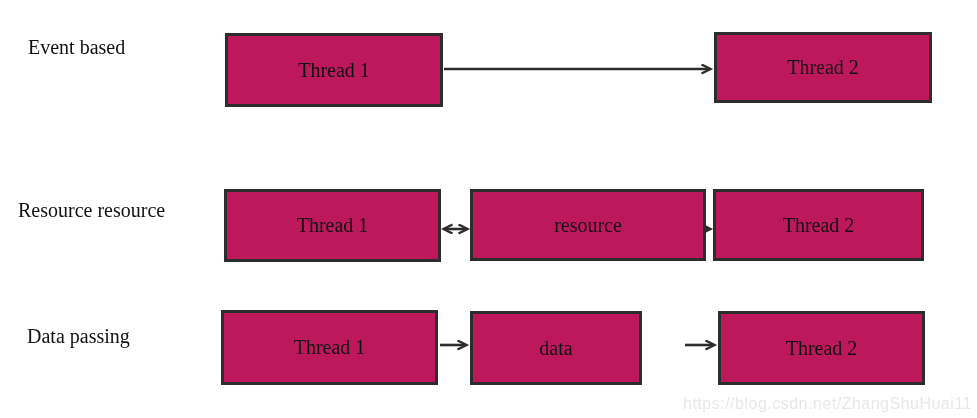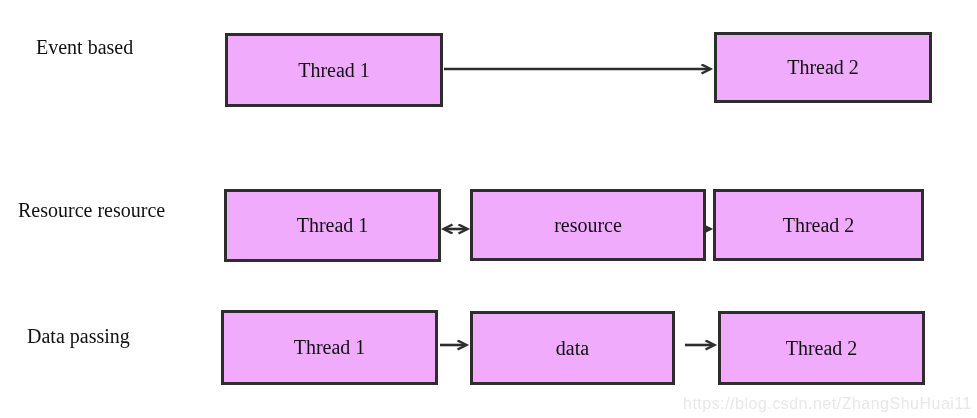--- a/index.html
+++ b/index.html
@@ -17,49 +17,49 @@
   }
   .row-label {
     position: absolute;
     font-size: 20px;
     color: #111111;
     white-space: nowrap;
   }
   .node-box {
     position: absolute;
     border: 3px solid #2d2d2d;
-    background: #f0abfc;
+    background: #be185d;
     box-sizing: border-box;
     display: flex;
     align-items: center;
     justify-content: center;
     font-size: 20px;
     color: #111111;
   }
   .arrows-layer {
     position: absolute;
     left: 0;
     top: 0;
     width: 977px;
     height: 418px;
     pointer-events: none;
   }
   
-  .label-event      { left: 36px;  top: 36px; }
+  .label-event      { left: 28px;  top: 36px; }
   .box-r1-thread1   { left: 225px; top: 33px;  width: 218px; height: 74px; }
   .box-r1-thread2   { left: 714px; top: 32px;  width: 218px; height: 71px; }
   
   .label-resource   { left: 18px;  top: 199px; }
   .box-r2-thread1   { left: 224px; top: 189px; width: 217px; height: 73px; }
   .box-r2-resource  { left: 470px; top: 189px; width: 236px; height: 72px; }
   .box-r2-thread2   { left: 713px; top: 189px; width: 211px; height: 72px; }
   
   .label-data       { left: 27px;  top: 325px; }
   .box-r3-thread1   { left: 221px; top: 310px; width: 217px; height: 75px; }
-  .box-r3-data      { left: 470px; top: 311px; width: 205px; height: 74px; }
+  .box-r3-data      { left: 470px; top: 311px; width: 172px; height: 74px; }
   .box-r3-thread2   { left: 718px; top: 311px; width: 207px; height: 74px; }
   .watermark {
     position: absolute;
     right: 5px;
     bottom: 5px;
     font-family: "Liberation Sans", sans-serif;
     font-size: 16px;
     color: #e8e8ea;
     white-space: nowrap;
     letter-spacing: 0.5px;

